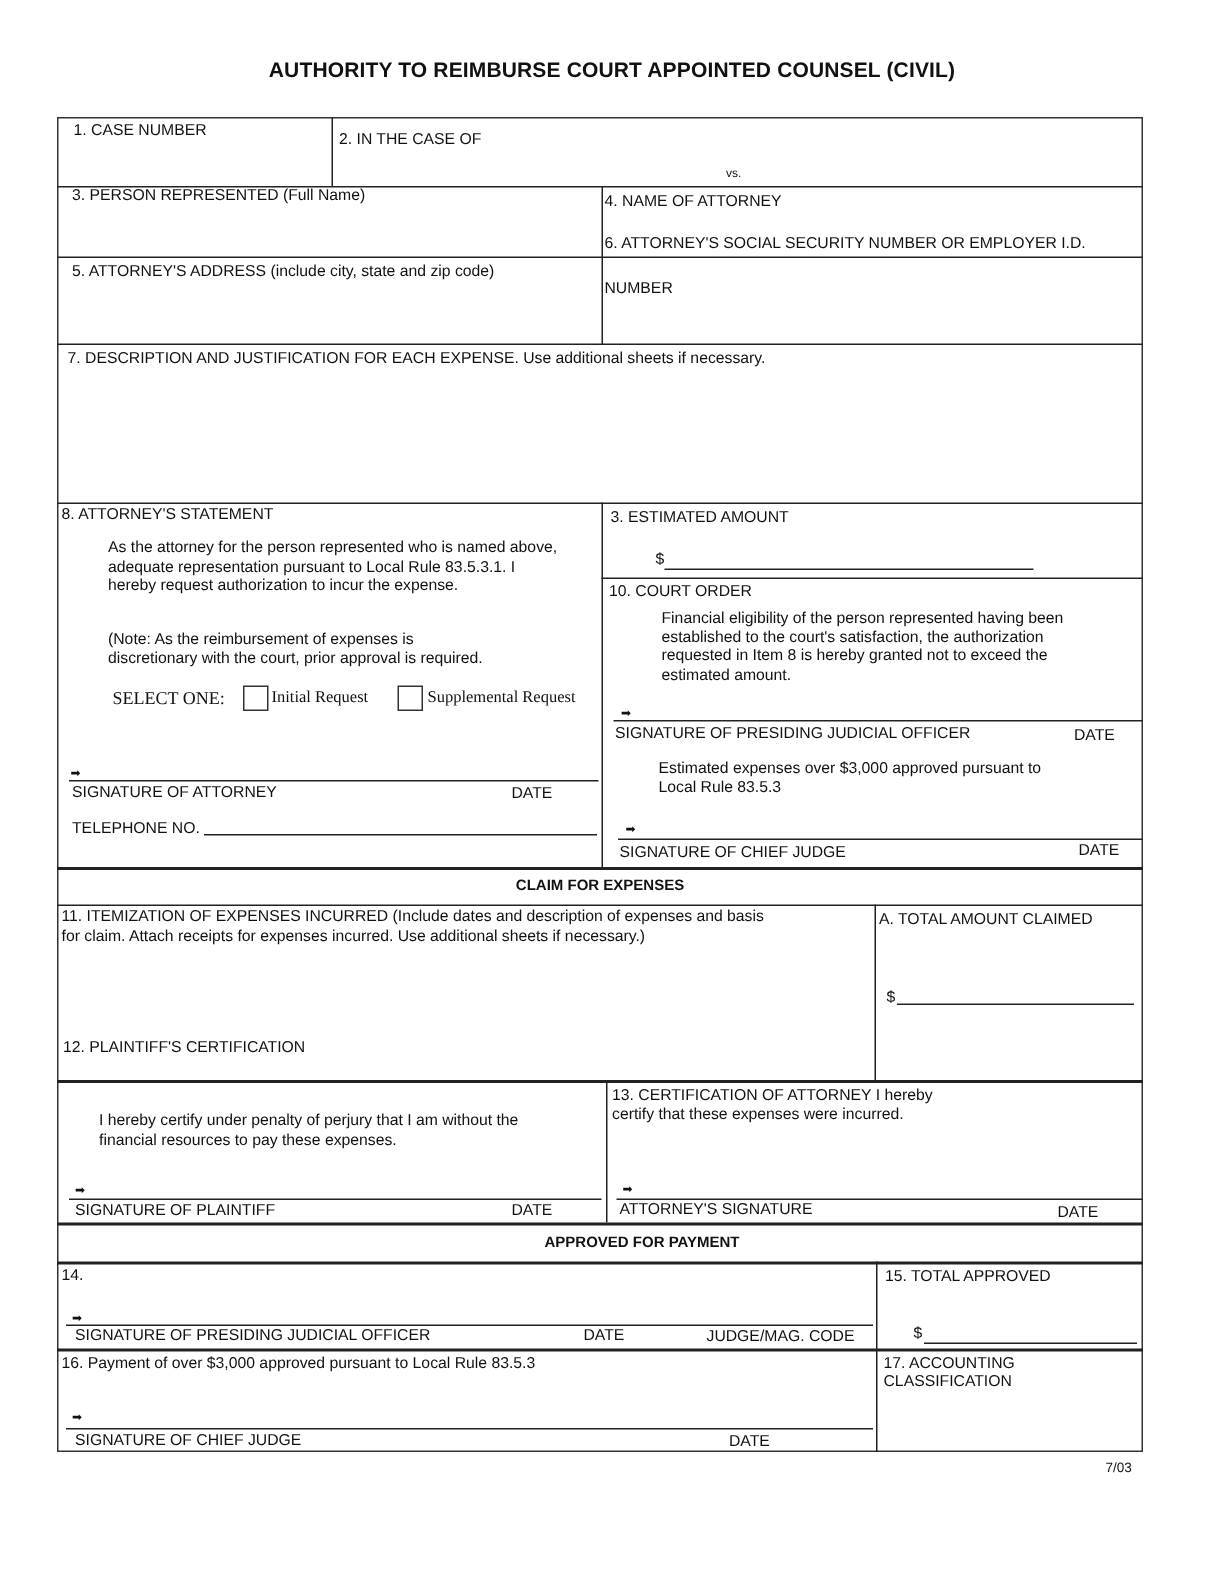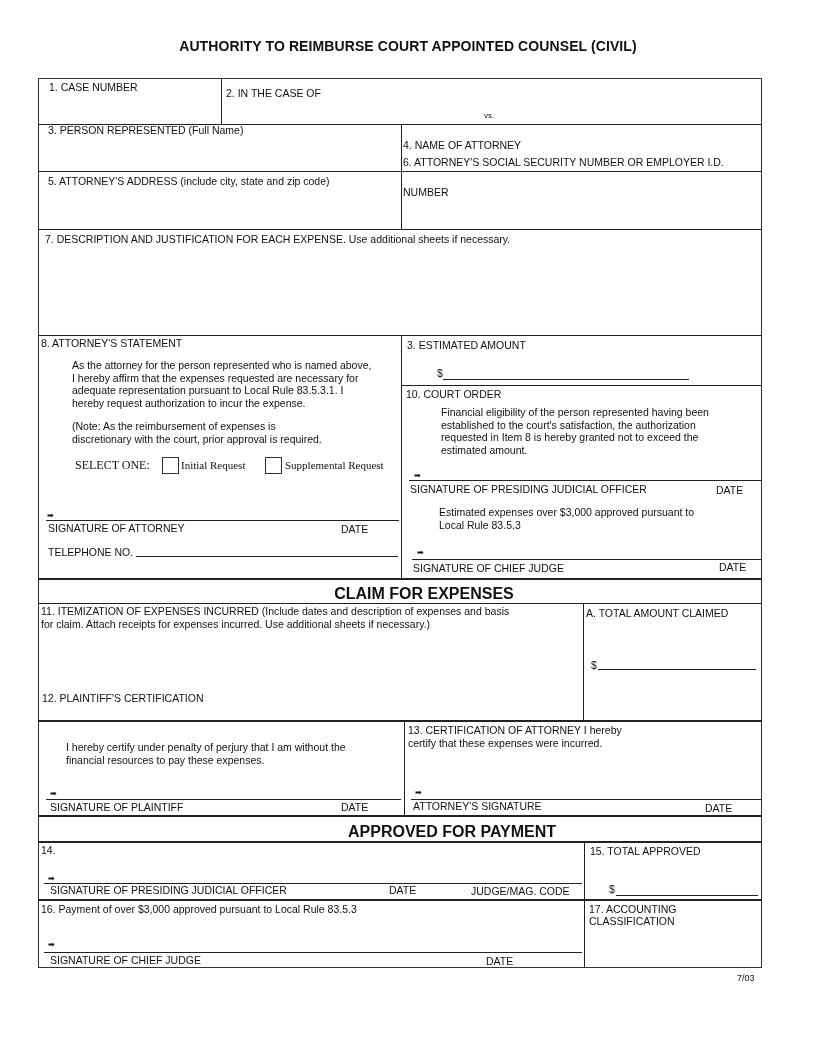--- a/index.html
+++ b/index.html
@@ -4,21 +4,21 @@
 <style>
   html, body { margin:0; padding:0; background:#ffffff; }
   body { width:816px; height:1056px; position:relative; font-family:"Liberation Sans", sans-serif; color:#111; font-size:10.5px; overflow:hidden; }
   .abs { position:absolute; }
   .title { left:0; width:816px; top:38px; text-align:center; font-weight:bold; font-size:14px; letter-spacing:0.1px; }
   .hl { position:absolute; height:0; border-top:1.5px solid #222; }
   .vl { position:absolute; width:0; border-left:1.5px solid #222; }
   .thin { border-top-width:1px; }
   .lbl { position:absolute; white-space:nowrap; font-size:10.5px; }
   .para { position:absolute; font-size:10.5px; line-height:12.5px; }
-  .sec { position:absolute; font-weight:bold; font-size:16px; text-align:center;padding-left:24px; }
+  .sec { position:absolute; font-weight:bold; font-size:10px; text-align:center; }
   .serif { font-family:"Liberation Serif", serif; font-size:12px;text-align:right; }
   .chk { position:absolute; width:15px; height:15px; border:1px solid #333; background:#fff; }
   .arrow { position:absolute; font-size:8px; line-height:8px; }
   .field { position:absolute; background:transparent; border:none; outline:none; font-family:"Liberation Sans", sans-serif; font-size:11px; }
 </style>
 </head>
 <body>
 
 <div class="abs title">AUTHORITY TO REIMBURSE COURT APPOINTED COUNSEL (CIVIL)</div>
 
@@ -29,40 +29,39 @@
 <input class="field" style="left: 45px; top: 96px; width: 170px; height: 22px;">
 <div class="lbl" style="left:226px;top:87px;">2. IN THE CASE OF</div>
 <div class="lbl" style="left:484px;top:111px;font-size:8px;">vs.</div>
 <input class="field" style="left: 230px; top: 100px; width: 240px; height: 18px;">
 <input class="field" style="left: 510px; top: 100px; width: 240px; height: 18px;">
 <div class="hl" style="left:38px;top:124px;width:724px;"></div>
 
 <div class="vl" style="left:401px;top:124px;height:106px;"></div>
 <div class="lbl" style="left:48px;top:124px;">3. PERSON REPRESENTED (Full Name)</div>
 <input class="field" style="left: 46px; top: 145px; width: 350px; height: 22px;">
-<div class="lbl" style="left:403px;top:139px;">4.  NAME OF ATTORNEY</div>
+<div class="lbl" style="left:403px;top:128px;">4.  NAME OF ATTORNEY</div>
 <input class="field" style="left: 406px; top: 145px; width: 350px; height: 22px;">
 <div class="hl" style="left:38px;top:171px;width:724px;"></div>
 
 <div class="lbl" style="left:48px;top:175px;">5.  ATTORNEY'S ADDRESS (include city, state and zip code)</div>
 <textarea class="field" style="left: 46px; top: 191px; width: 350px; height: 34px; resize: none;"></textarea>
 <div class="lbl" style="left:403px;top:156px;">6.  ATTORNEY'S SOCIAL SECURITY NUMBER  OR EMPLOYER I.D.</div>
 <div class="lbl" style="left:403px;top:186px;">NUMBER</div>
 <input class="field" style="left: 406px; top: 202px; width: 350px; height: 22px;">
 <div class="hl" style="left:38px;top:229px;width:724px;"></div>
 
 <div class="lbl" style="left:45px;top:233px;">7.  DESCRIPTION AND JUSTIFICATION  FOR EACH EXPENSE.  Use additional  sheets if necessary.</div>
 <textarea class="field" style="left: 45px; top: 250px; width: 710px; height: 80px; resize: none;"></textarea>
 <div class="hl" style="left:38px;top:335px;width:724px;"></div>
 
 <div class="vl" style="left:401px;top:335px;height:243px;"></div>
 <div class="lbl" style="left:41px;top:337px;">8.  ATTORNEY'S STATEMENT</div>
 <div class="para" style="left:72px;top:359px;">
   <div>As the attorney for  the person represented who is named above,</div>
-  <div>I hereby affirm that the expenses requested are necessary for</div>
   <div>adequate representation pursuant to Local Rule 83.5.3.1.   I</div>
   <div>hereby request authorization to incur the expense.</div>
 </div>
 <div class="para" style="left:72px;top:420px;">
   <div>(Note:  As the reimbursement of expenses is</div>
   <div>discretionary with the court, prior approval is required.</div>
 </div>
 <div class="lbl serif" style="left:75px;top:458px;">SELECT ONE:</div>
 <div class="chk" style="left:162px;top:457px;"></div>
 <div class="lbl serif" style="left:181px;top:459px;font-size:11px;">Initial Request</div>

